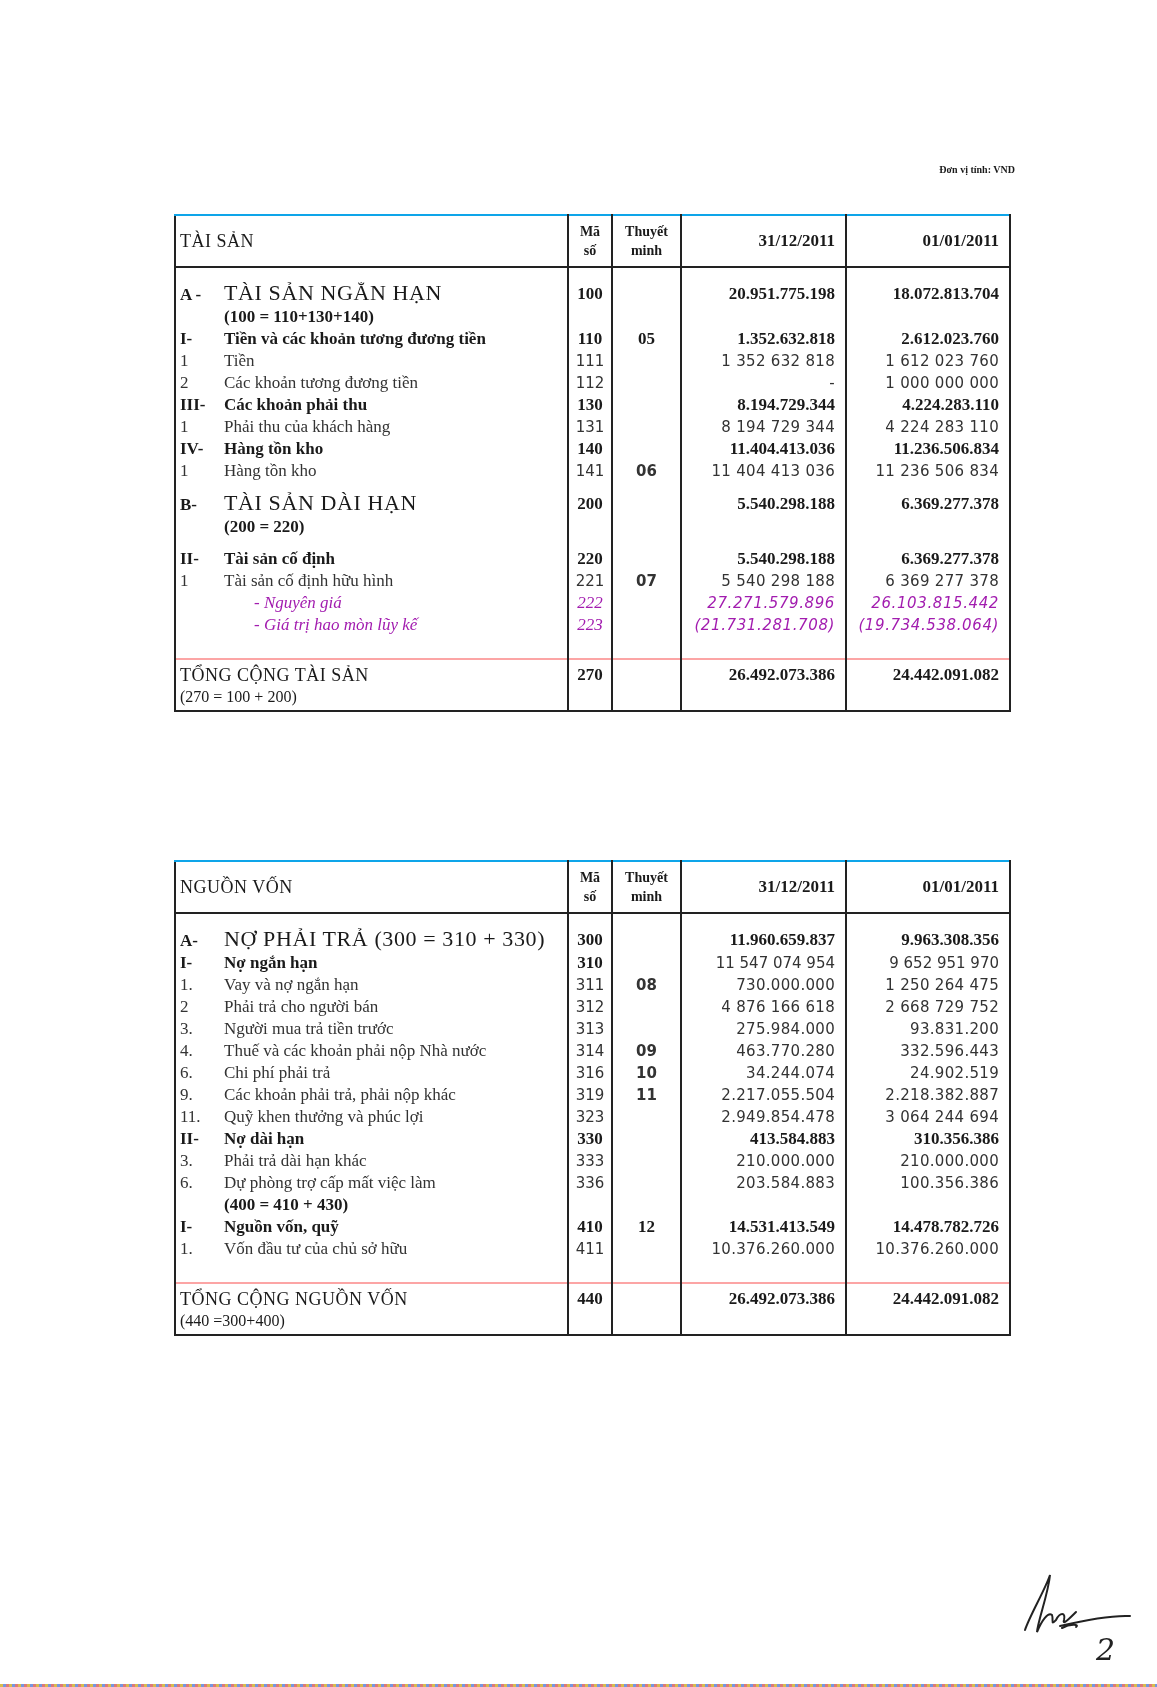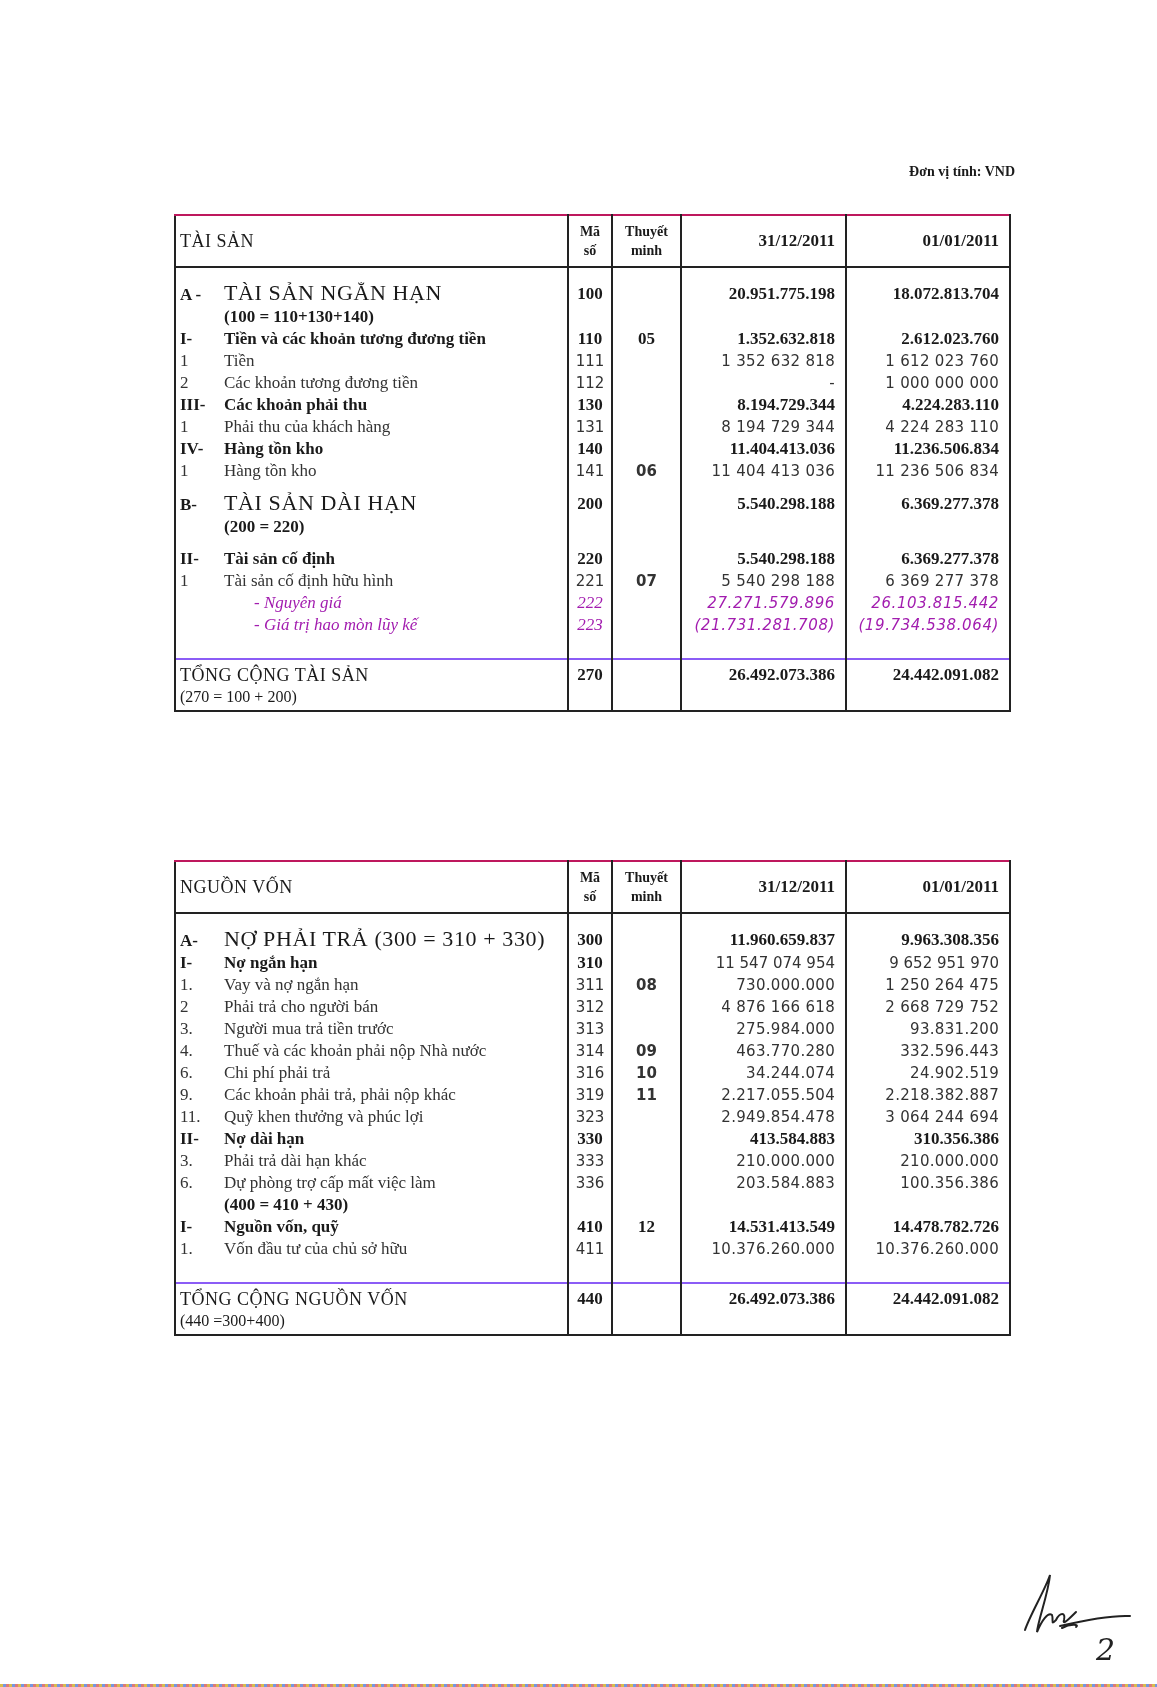--- a/index.html
+++ b/index.html
@@ -1,28 +1,28 @@
 <!DOCTYPE html>
 <html><head>
 <meta charset="utf-8">
 <style>
   html, body { margin: 0; padding: 0; background: #ffffff; }
   body { width: 1157px; height: 1687px; position: relative; overflow: hidden;
          font-family: "Liberation Serif", "DejaVu Serif", serif; color: #1a1a1a; }
   .unit { position: absolute; top: 164px; left: 870px; width: 145px; text-align: right;
-          font-size: 14px; font-weight: bold; }
+          font-size: 10px; font-weight: bold; }
   table.bs { position: absolute; left: 174px; width: 835px; border-collapse: collapse;
              table-layout: fixed; font-size: 17px; }
   table.bs col.c-name { width: 393px; }
   table.bs col.c-code { width: 44px; }
   table.bs col.c-note { width: 69px; }
   table.bs col.c-v1 { width: 165px; }
   table.bs col.c-v2 { width: 164px; }
   table.bs th, table.bs td { border-left: 2px solid #222; border-right: 2px solid #222; padding: 0 4px; }
-  table.bs thead th { border-top: 2px solid #be185d; border-bottom: 2px solid #222; font-weight: bold;
+  table.bs thead th { border-top: 2px solid #0ea5e9; border-bottom: 2px solid #222; font-weight: bold;
                       height: 50px; vertical-align: middle; }
   table.bs thead th.h-name { text-align: left; font-size: 18px; font-weight: normal; letter-spacing: 0.5px; }
   table.bs thead th.h-code, table.bs thead th.h-note { text-align: center; line-height: 19px; font-size: 14px; }
   table.bs thead th.h-date { text-align: right; padding-right: 10px; }
   table.bs td { height: 22px; line-height: 22px; vertical-align: middle; white-space: nowrap; }
   table.bs td.code { text-align: center; }
   table.bs td.note { text-align: center; font-weight: bold; }
   table.bs td.v { text-align: right; padding-right: 10px; }
   table.bs td.name { overflow: hidden; }
   .num-lbl { display: inline-block; width: 44px; }
@@ -31,21 +31,21 @@
   tr.sec td.name .txt { font-weight: normal; letter-spacing: 0.6px; font-size: 22px; }
   tr.light td { color: #333; font-weight: normal; font-family: "DejaVu Sans", sans-serif; font-size: 15px; }
   tr.light td.name { font-family: "Liberation Serif", serif; font-size: 17px; }
   tr.light td.v { font-family: "DejaVu Sans", sans-serif; letter-spacing: 0.3px; }
   tr.ital td { font-style: italic; font-weight: normal; color: #a21caf; }
   tr.ital td.v { font-family: "DejaVu Sans", sans-serif; font-size: 15px; letter-spacing: 0.6px; }
   tr.sub td.name { padding-left: 48px; }
   tr.gap-top td { padding-top: 10px; }
   tr.spacer td { height: 14px; }
   tr.spacer-big td { height: 22px; }
-  tr.total td { border-top: 2px solid #8b5cf6; border-bottom: 2px solid #222; font-weight: bold; vertical-align: top; }
+  tr.total td { border-top: 2px solid #fca5a5; border-bottom: 2px solid #222; font-weight: bold; vertical-align: top; }
   tr.total td.name { font-weight: normal; font-size: 18px; letter-spacing: 0.5px; line-height: 22px; padding-top: 4px; padding-bottom: 2px; }
   tr.total td.name .formula { font-size: 16px; display: block; letter-spacing: 0; }
   tr.total td.code, tr.total td.v { padding-top: 4px; }
   .ital-label { padding-left: 30px; }
   .signature { position: absolute; left: 990px; top: 1560px; width: 160px; height: 110px; }
   .page-edge { position: absolute; left: 0; right: 0; bottom: 0; height: 3px;
                background: repeating-linear-gradient(90deg, #c9a000 0 3px, #3a6ad4 3px 6px, #d04040 6px 9px); opacity: .7; }
 </style>
 </head>
 <body>

